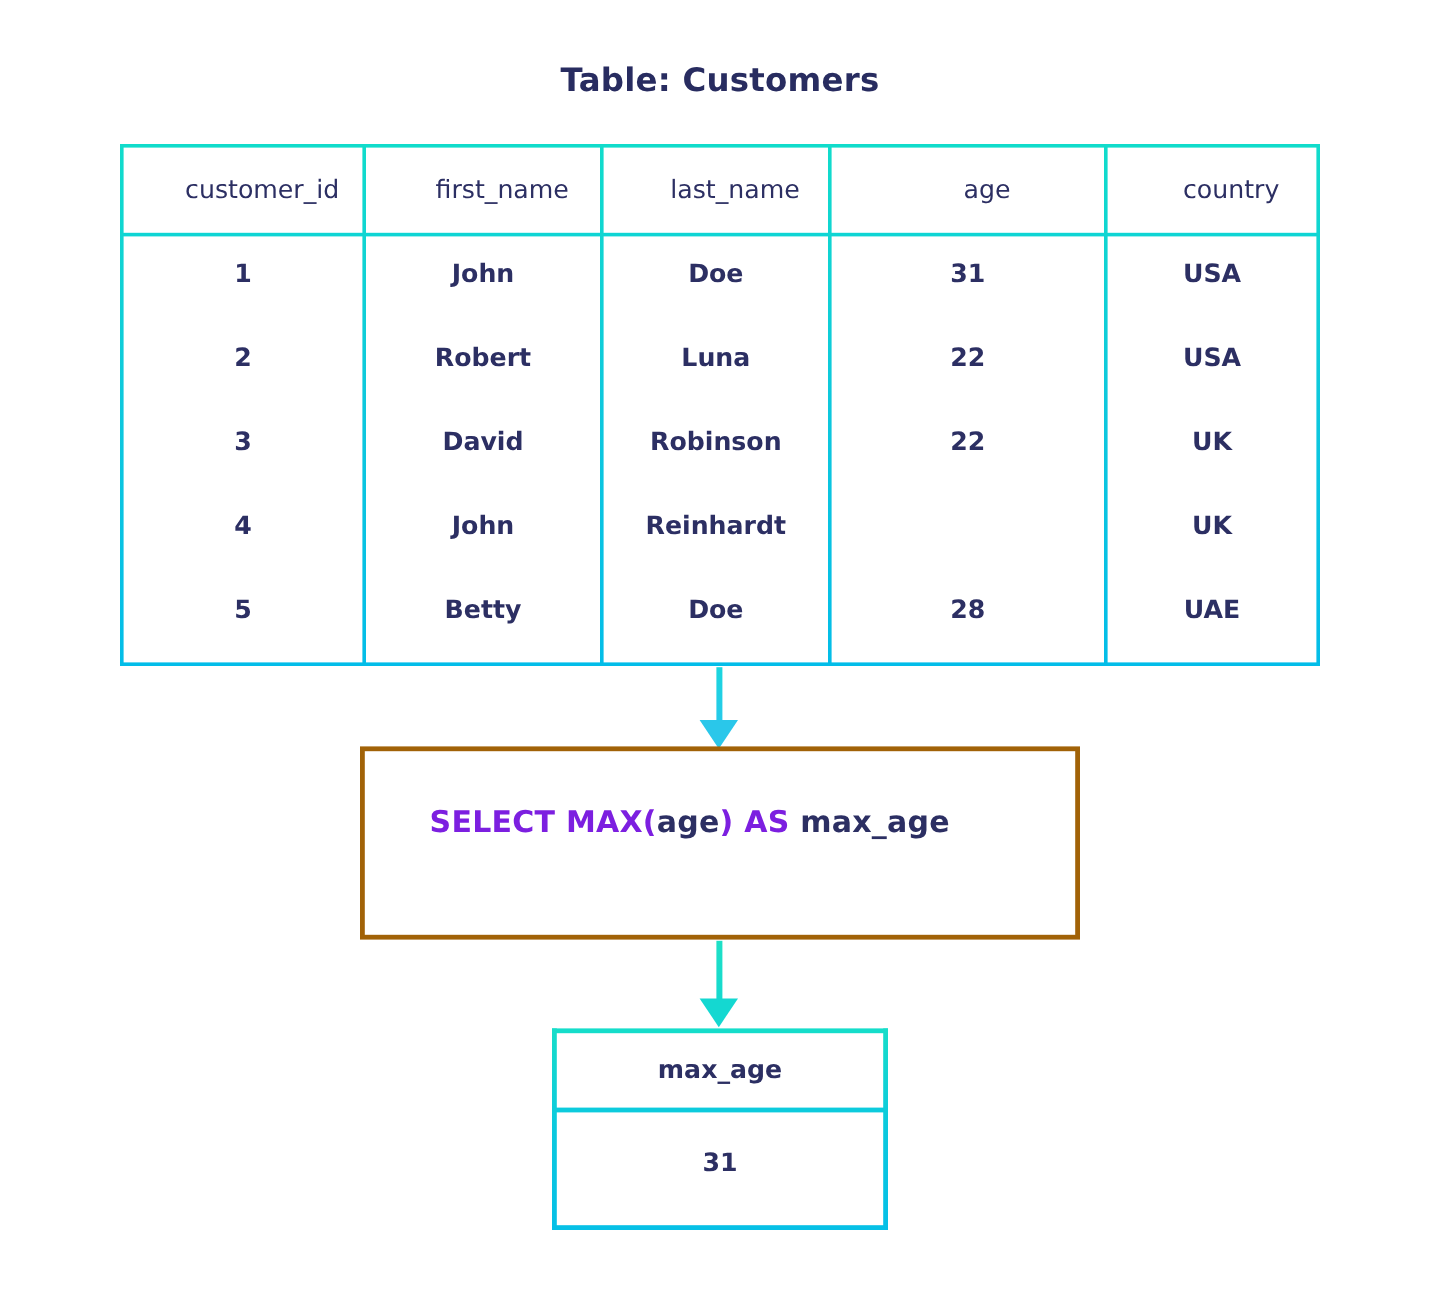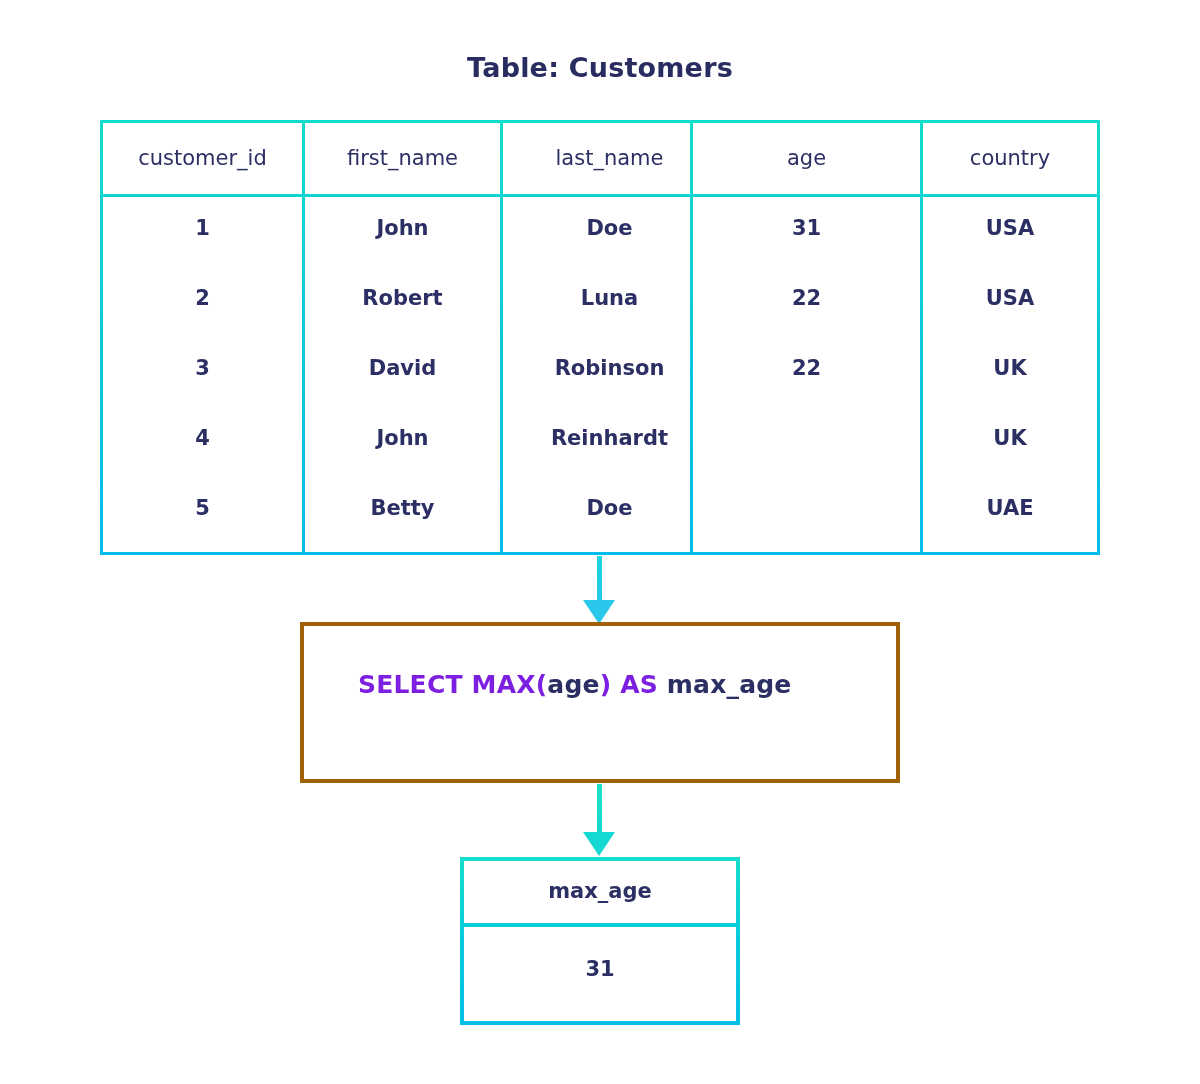--- a/index.html
+++ b/index.html
@@ -67,25 +67,25 @@
     color: #2c2f63;
     font-size: 21px;
     font-weight: bold;
     white-space: nowrap;
   }
   .cell.head { font-weight: normal; font-size: 21px; }
 
   
   .c0 { left: 3px;   width: 199px; }
   .c1 { left: 205px; width: 195px; }
-  .c2 { left: 403px; width: 187px; margin-left: 13px; }
+  .c2 { left: 403px; width: 187px; }
   .c3 { left: 593px; width: 227px; }
   .c4 { left: 823px; width: 174px; }
 
-  .hrow { top: 26px; }
+  .hrow { top: 26px; padding-left: 16px; }
   .r0 { top: 96px; }
   .r1 { top: 166px; }
   .r2 { top: 236px; }
   .r3 { top: 306px; }
   .r4 { top: 376px; }
 
   
   .arrow { position: absolute; }
   .arrow .stem {
     position: absolute;
@@ -212,20 +212,21 @@
   <div class="cell c4 r2">UK</div>
 
   <div class="cell c0 r3">4</div>
   <div class="cell c1 r3">John</div>
   <div class="cell c2 r3">Reinhardt</div>
   <div class="cell c4 r3">UK</div>
 
   <div class="cell c0 r4">5</div>
   <div class="cell c1 r4">Betty</div>
   <div class="cell c2 r4">Doe</div>
+  <div class="cell c3 r4">28</div>
   <div class="cell c4 r4">UAE</div>
 </div>
 
 <div class="arrow" id="arrow-table-to-query">
   <div class="stem"></div>
   <div class="head"></div>
 </div>
 
 <div id="query-box">
   <div class="sql-line" id="sql-line-1">

